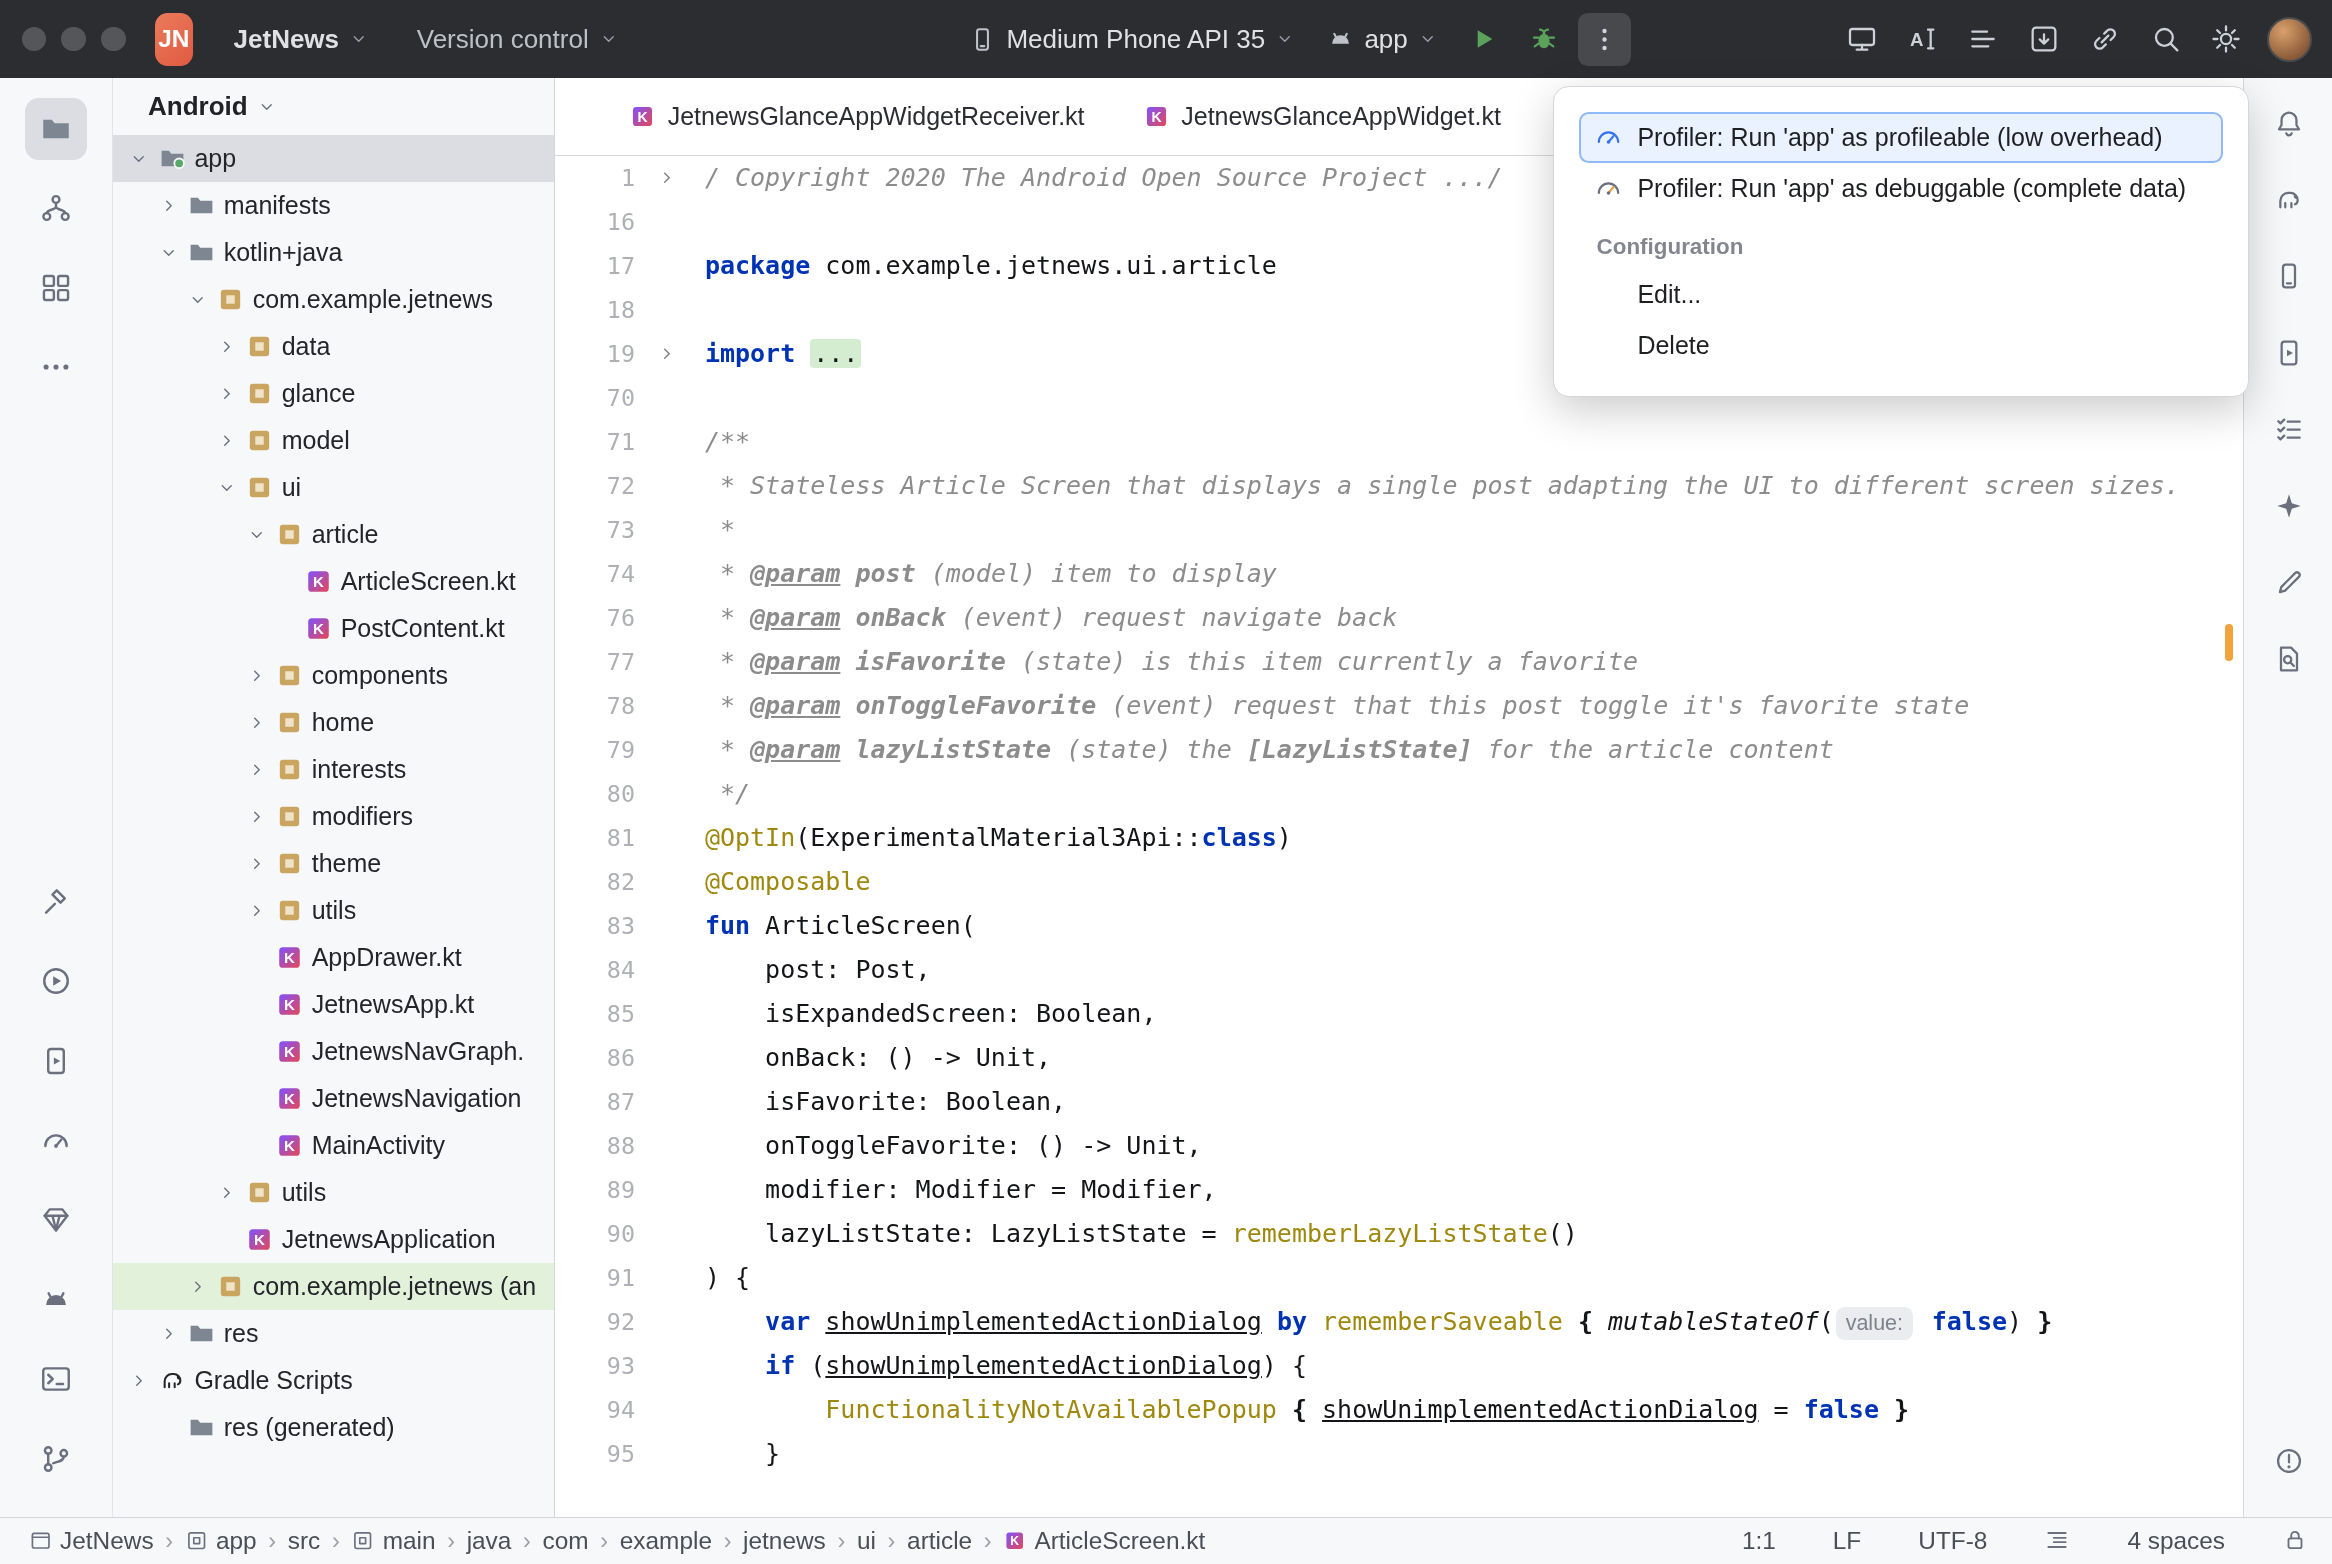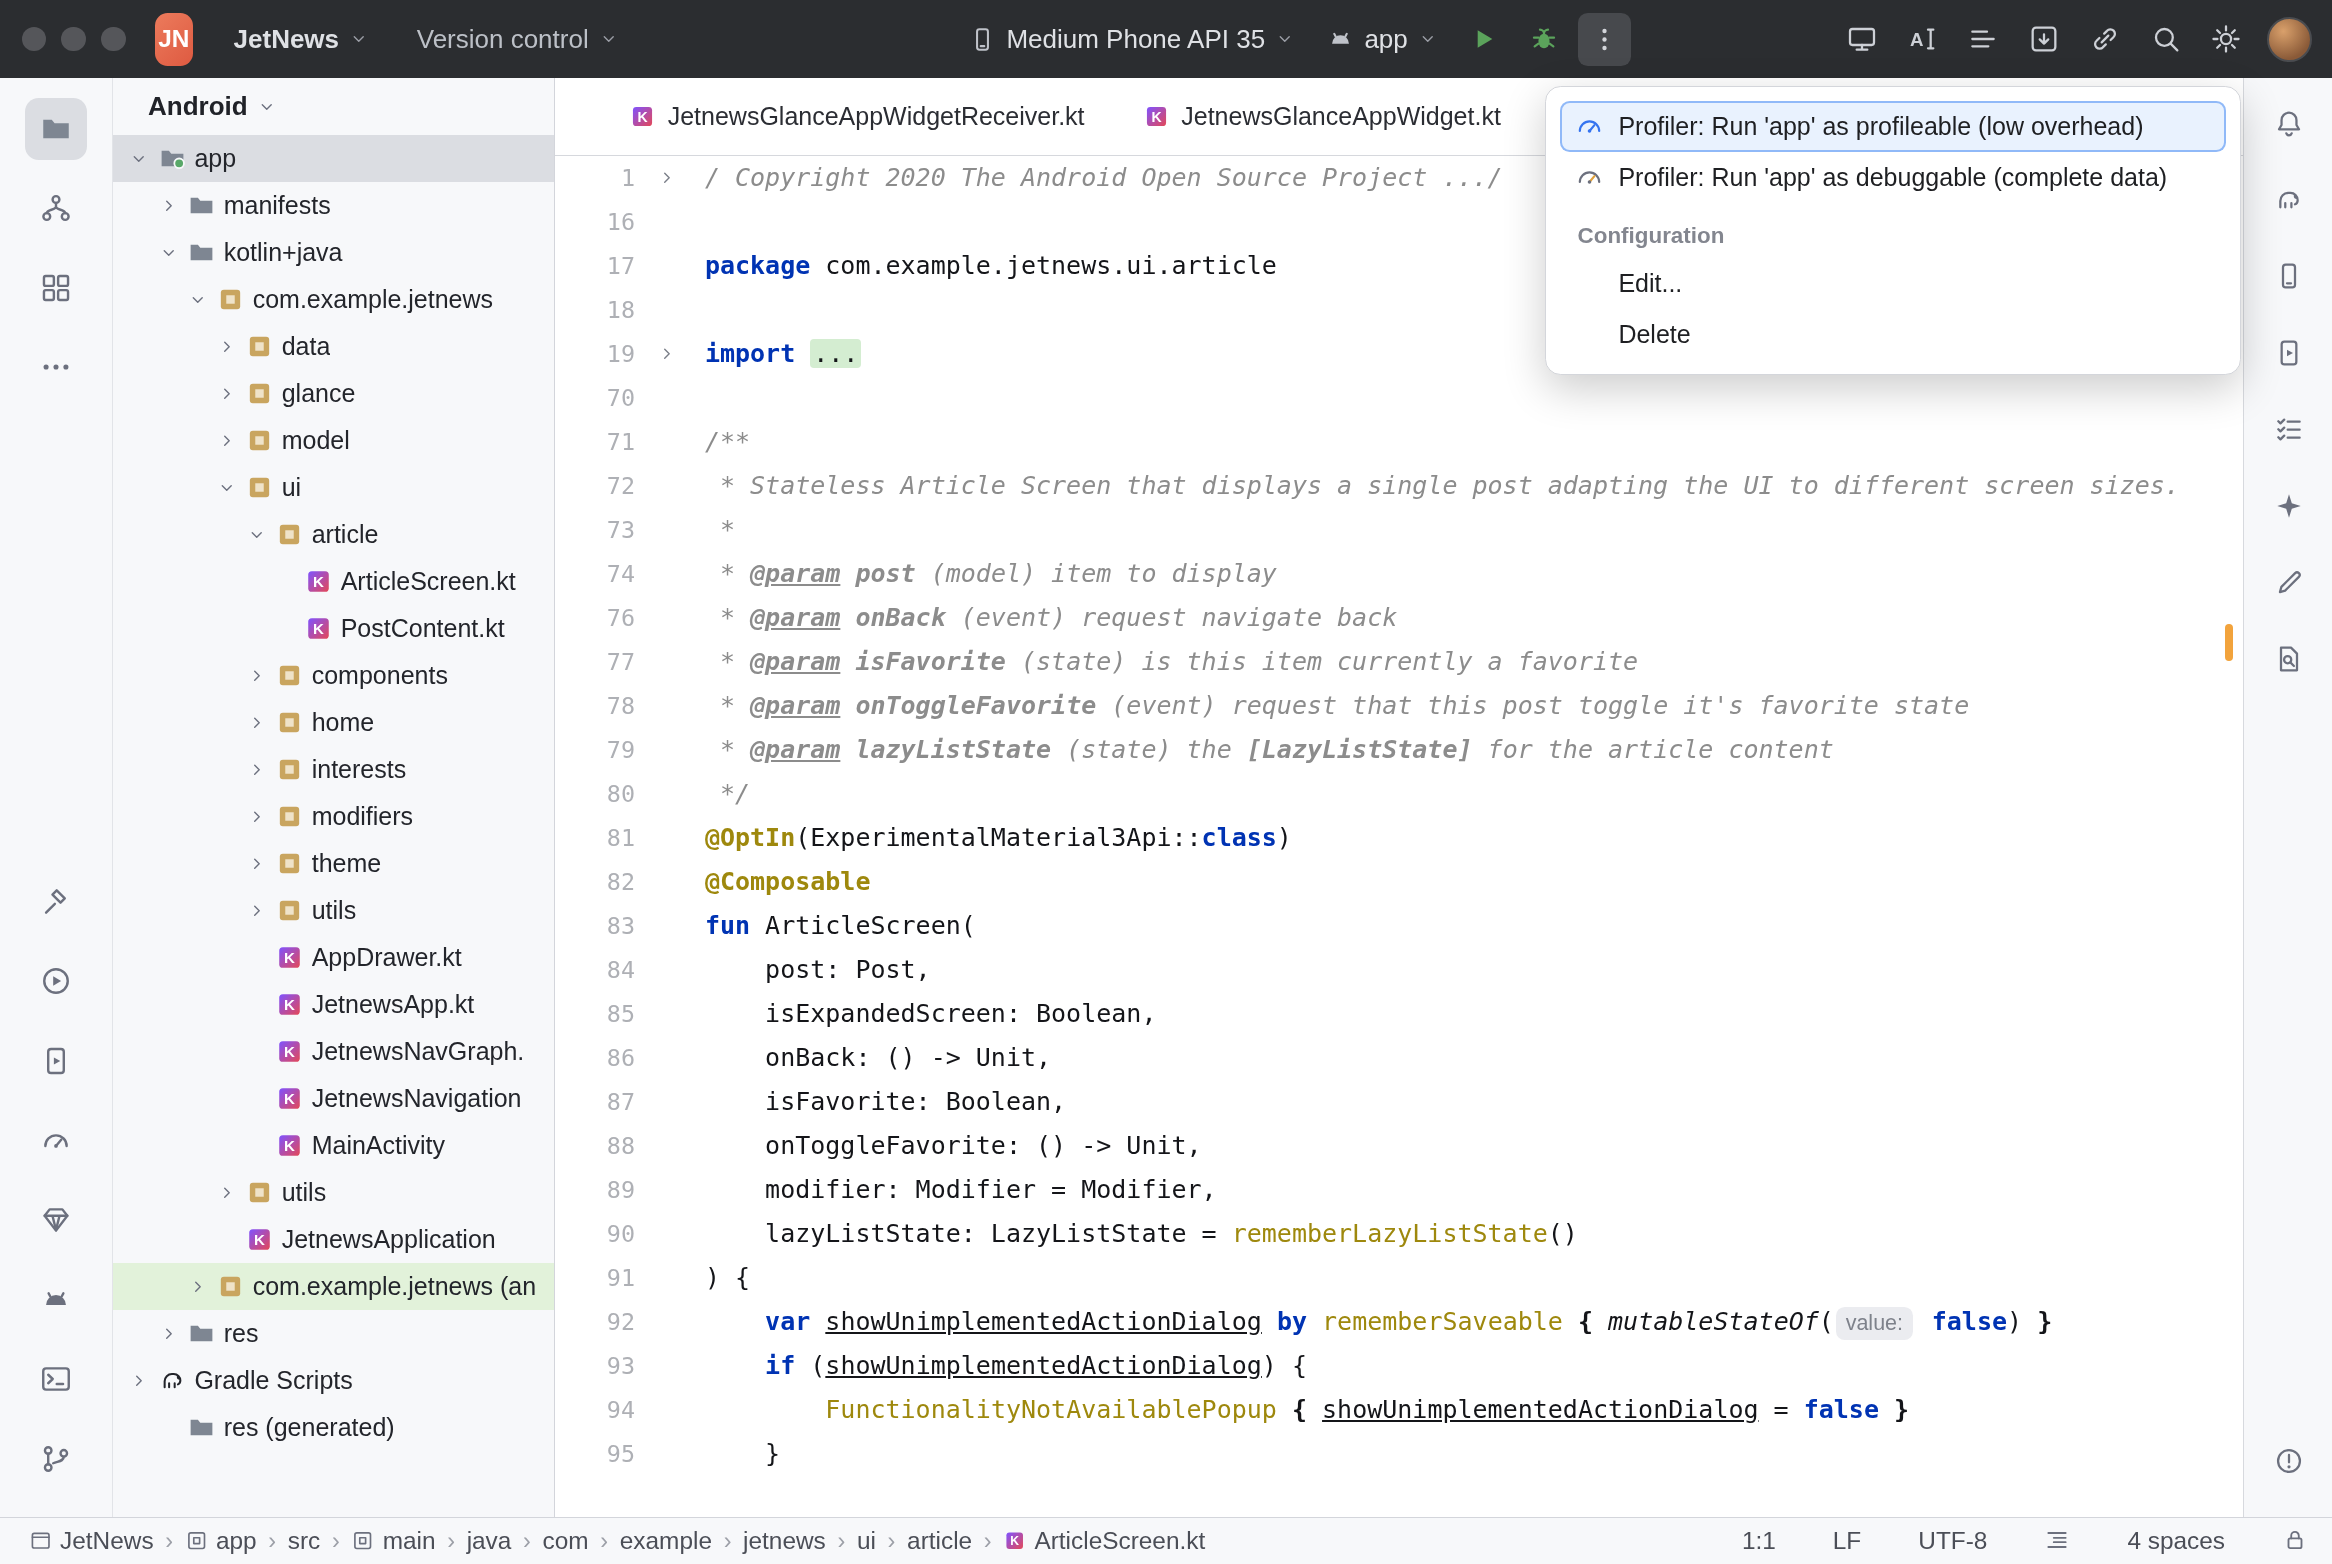--- a/index.html
+++ b/index.html
@@ -67,41 +67,41 @@
   .code-wrap{position:relative;flex:1;overflow:hidden;font-family:"DejaVu Sans Mono","Liberation Mono",monospace;}
   .cl{display:flex;height:44px;line-height:44px;font-size:25px;}
   .lnum{width:80px;flex:0 0 80px;text-align:right;color:#AEB0B5;font-size:23.4px;}
   .fold{width:64px;flex:0 0 64px;display:inline-flex;align-items:center;justify-content:center;color:#7A7E88;}
   .fold svg{width:19.5px;height:19.5px;}
   .ctext{white-space:pre;color:#141519;padding-left:5.9px;overflow:hidden;}
   .kw{color:#0033B3;font-weight:700;}
   .cmt,.doc{color:#8C8C8C;font-style:italic;}
   .doctag{color:#8C8C8C;font-style:italic;font-weight:700;text-decoration:underline;}
   .docname{color:#8C8C8C;font-style:italic;font-weight:700;}
-  .ann{color:#9E880D;font-weight:bold;}
+  .ann{color:#9E880D;}
   .call{color:#9E880D;}
   .und{color:#141519;text-decoration:underline;}
   .it{font-style:italic;}
   .b{font-weight:700;}
   .hint{display:inline-block;background:#EBECF0;color:#7E828B;border-radius:8.8px;padding:0 9.8px;height:33px;line-height:33px;font-size:21.5px;vertical-align:middle;font-family:"Liberation Sans",sans-serif;margin:0 3.9px 0 2px;}
   .foldsel{background:#D4EDD1;border-radius:3.9px;padding:0 2.9px;}
   .stripe{position:absolute;right:9.8px;top:468px;width:7.8px;height:37px;border-radius:3.9px;background:#F2A33C;}
 
   
   .statusbar{height:47px;background:#F7F8FA;border-top:1px solid #D3D5DB;display:flex;align-items:center;padding:0 25px;font-size:24.4px;color:#4B4E57;}
   .crumbs{display:flex;align-items:center;gap:3.9px;overflow:hidden;white-space:nowrap;}
   .crumb{display:inline-flex;align-items:center;gap:7.8px;padding:0 3.9px;}
   .sep{color:#9DA0A8;padding:0 3.9px;font-size:23.4px;}
   .ic22{width:23.4px;height:23.4px;flex:0 0 23.4px;color:#6C707E;}
   .status-right{margin-left:auto;display:flex;align-items:flex-start;gap:57px;}
   .st-item{display:inline-flex;align-items:center;color:#4B4E57;}
   .st-item svg{width:26px;height:26px;color:#6C707E;}
 
   
-  .menu{position:absolute;top:86px;right:92px;width:696px;background:#fff;border:1px solid #D4D6DB;border-radius:15.6px;box-shadow:0 13.7px 43px rgba(0,0,0,.2);padding:14px;z-index:60;font-size:25px;color:#1E1F22;}
+  .menu{position:absolute;top:86px;right:84px;width:696px;background:#fff;border:1px solid #D4D6DB;border-radius:15.6px;box-shadow:0 13.7px 43px rgba(0,0,0,.2);padding:25px;z-index:60;font-size:25px;color:#1E1F22;}
   .mi{height:51px;display:flex;align-items:center;gap:13.7px;padding:0 13.7px;border-radius:9.8px;white-space:nowrap;overflow:hidden;}
   .mi.msel{background:#E9F2FE;box-shadow:inset 0 0 0 2px #90B9F8;}
   .ic32{width:31px;height:31px;flex:0 0 31px;}
   .msec{padding:19.5px 0 9.8px 17.6px;color:#83868F;font-size:22.4px;font-weight:700;}
 </style>
 </head>
 <body>
 
 <div class="app">
 

